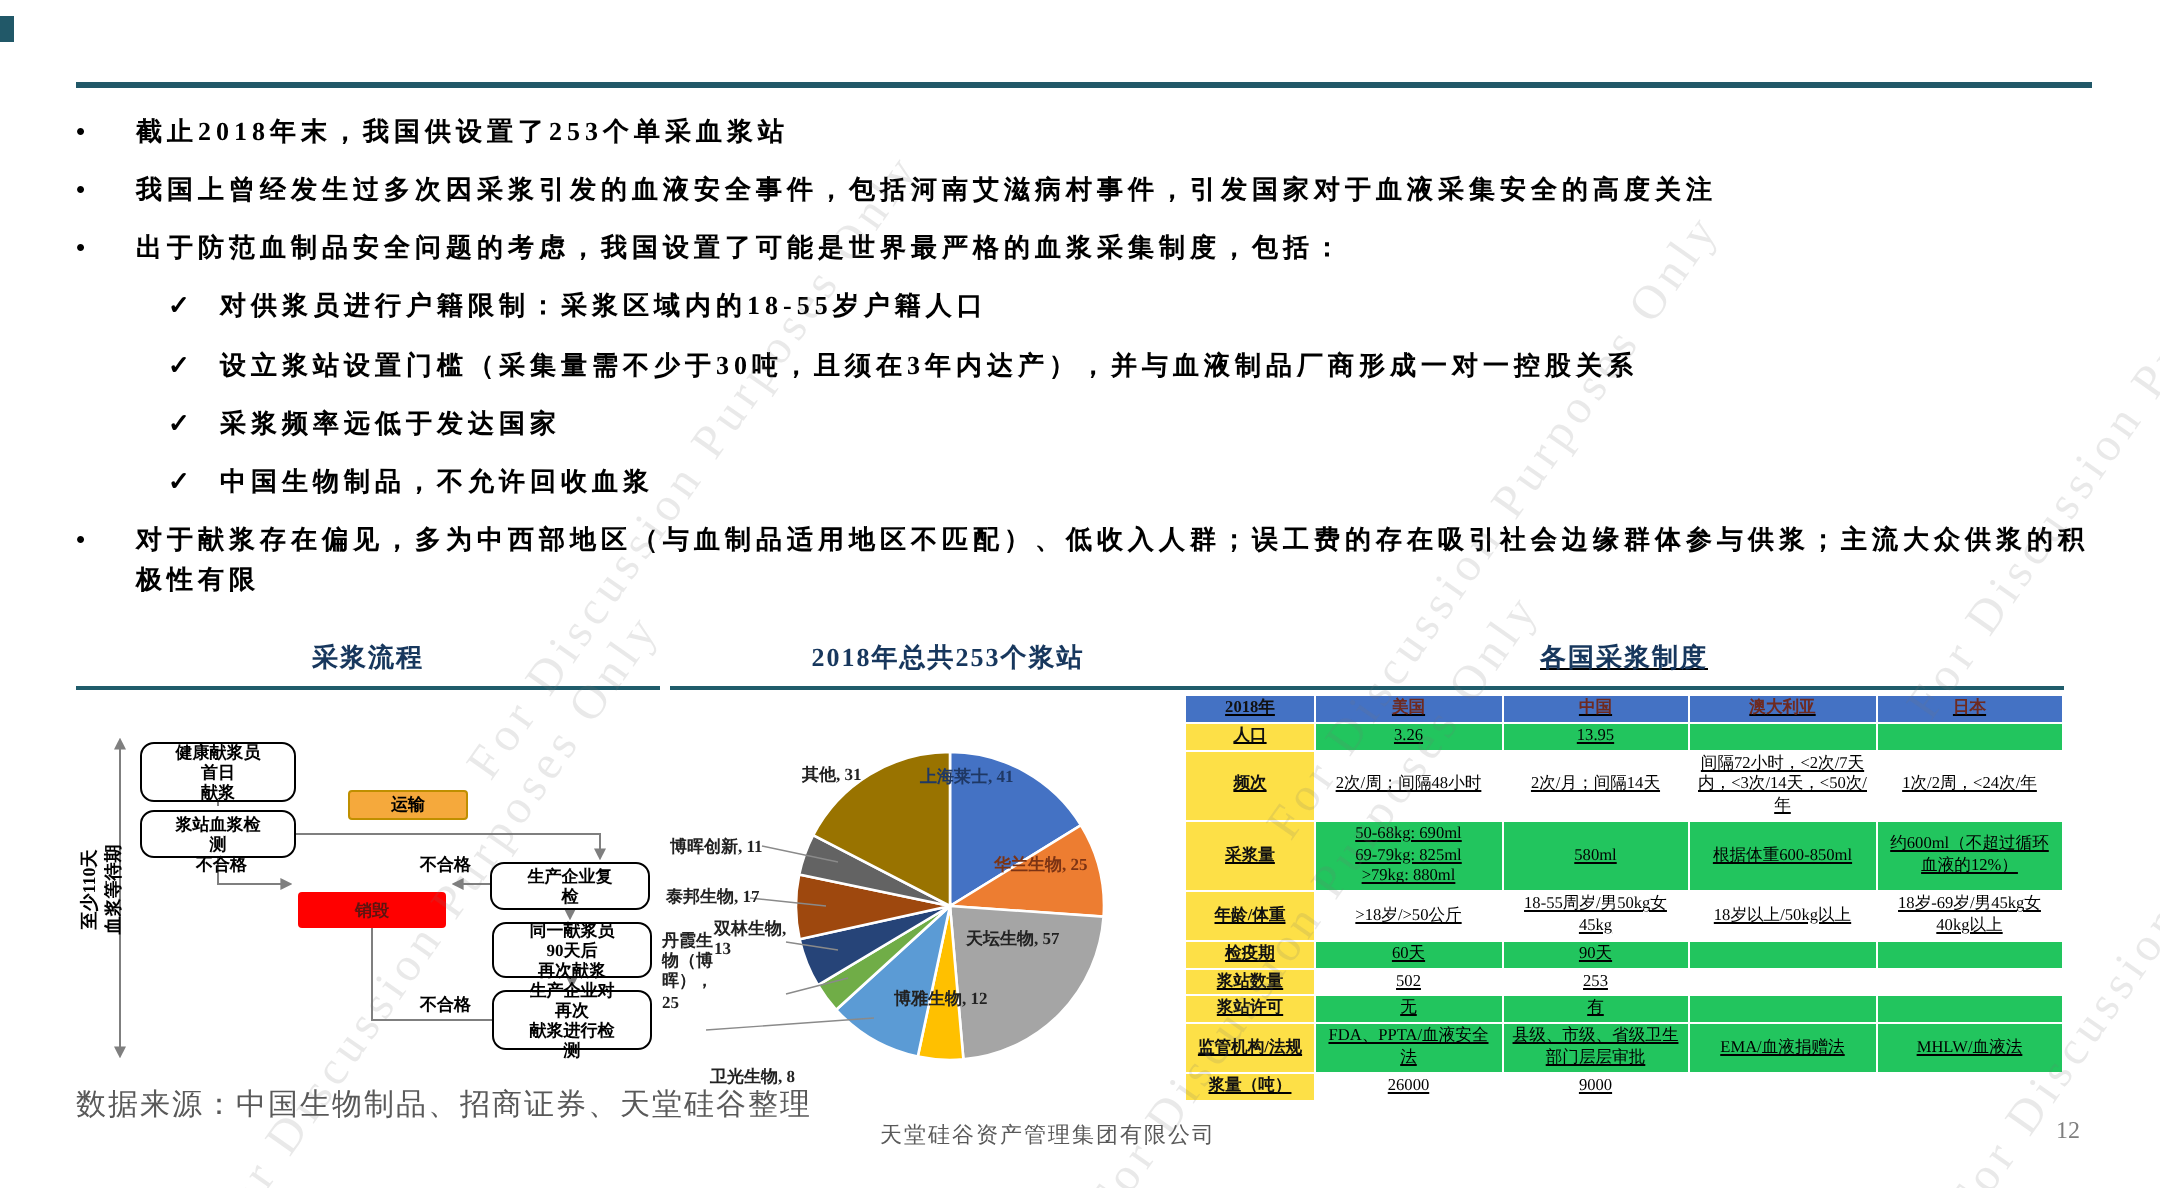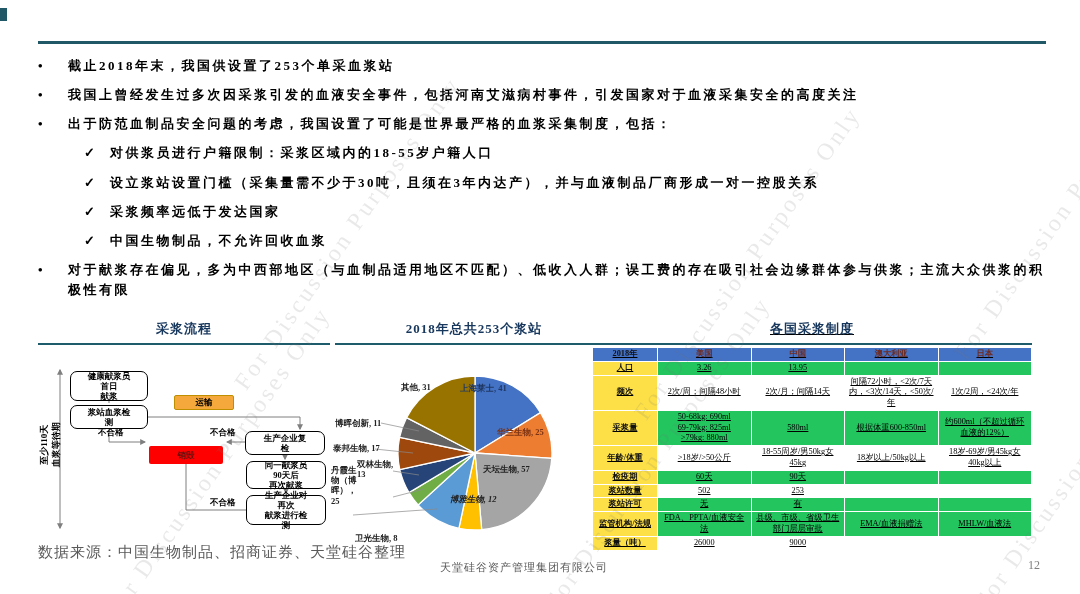--- a/index.html
+++ b/index.html
@@ -161,21 +161,21 @@
             <path d="M140,106 L71.6,70.6 A77,77 0 0 1 140.0,29.0 Z" fill="#997300" stroke="#fff" stroke-width="1.3"></path>
             <line x1="18" y1="168" x2="102" y2="162" stroke="#8a8a8a" stroke-width="0.7"></line>
             <line x1="58" y1="150" x2="89" y2="142" stroke="#8a8a8a" stroke-width="0.7"></line>
             <line x1="58" y1="124" x2="84" y2="128" stroke="#8a8a8a" stroke-width="0.7"></line>
             <line x1="40" y1="102" x2="78" y2="106" stroke="#8a8a8a" stroke-width="0.7"></line>
             <line x1="46" y1="76" x2="84" y2="84" stroke="#8a8a8a" stroke-width="0.7"></line>
           </svg>
       <div class="plabel" style="left: 125px; top: 36px; width: 90px; color: rgb(31, 56, 100); white-space: nowrap;">上海莱士, 41</div>
           <div class="plabel" style="left: 162px; top: 80px; width: 90px; color: rgb(123, 51, 20); white-space: nowrap;">华兰生物, 25</div>
           <div class="plabel" style="left: 148px; top: 117px; width: 90px; color: rgb(34, 34, 34); white-space: nowrap;">天坛生物, 57</div>
-          <div class="plabel" style="left: 112px; top: 147px; width: 52px; color: rgb(34, 34, 34); text-align: center; font-style: italic;">博雅生物, 12</div>
+          <div class="plabel" style="left: 112px; top: 147px; width: 52px; color: rgb(34, 34, 34); ">博雅生物, 12</div>
           <div class="plabel" style="left: -4px; top: 118px; width: 32px; color: rgb(34, 34, 34);">丹霞生物（博晖），25</div>
           <div class="plabel" style="left: 20px; top: 147px; width: 64px; color: rgb(34, 34, 34); white-space: nowrap; margin-top: 39px;">卫光生物, 8</div>
           <div class="plabel" style="left: 22px; top: 112px; width: 40px; color: rgb(34, 34, 34);">双林生物, 13</div>
           <div class="plabel" style="left: -2px; top: 96px; width: 72px; color: rgb(34, 34, 34); white-space: nowrap;">泰邦生物, 17</div>
           <div class="plabel" style="left: 0px; top: 71px; width: 72px; color: rgb(34, 34, 34); white-space: nowrap;">博晖创新, 11</div>
           <div class="plabel" style="left: 66px; top: 35px; width: 60px; color: rgb(34, 34, 34); white-space: nowrap;">其他, 31</div>
         </div>
     </div>
   </div>
 

